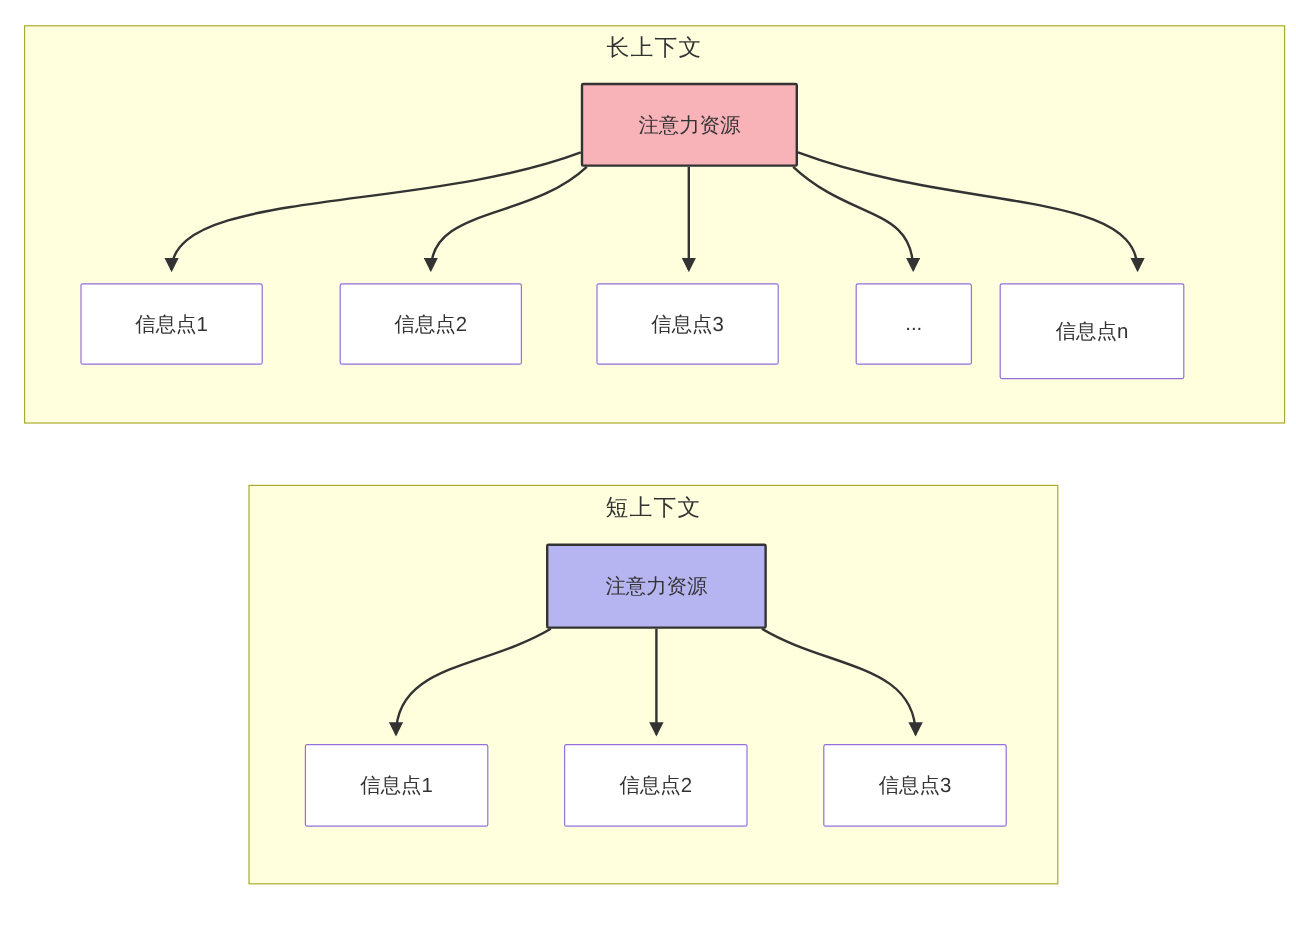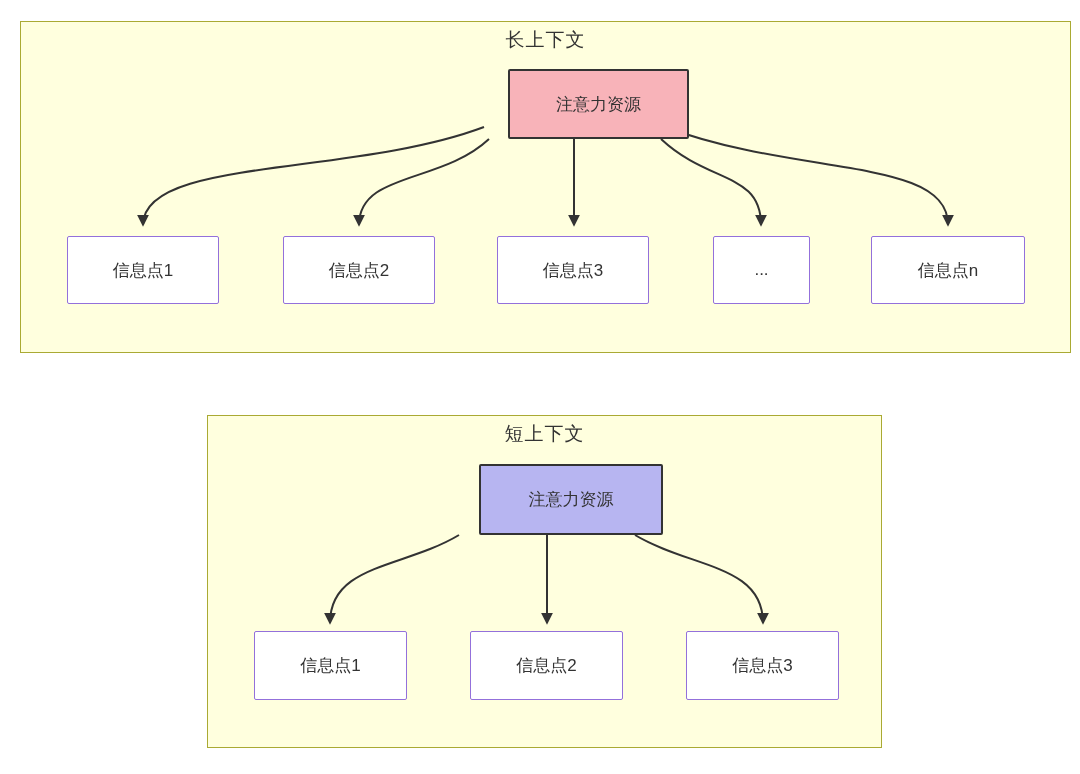--- a/index.html
+++ b/index.html
@@ -15,21 +15,21 @@
     background: #ffffff;
     overflow: hidden;
   }
   .group {
     position: absolute;
     background: #ffffde;
     border: 1.5px solid #aaaa33;
     box-sizing: border-box;
   }
   .group-long { left: 20px; top: 21px; width: 1051px; height: 332px; }
-  .group-short { left: 207px; top: 415px; width: 675px; height: 333px; }
+  .group-short { left: 207px; top: 404px; width: 675px; height: 333px; }
   .group-title {
     position: absolute;
     top: 5px;
     left: 0;
     width: 100%;
     text-align: center;
     font-size: 19px;
     color: #333333;
     letter-spacing: 1px;
   }
@@ -51,21 +51,20 @@
     align-items: center;
     justify-content: center;
     font-size: 17px;
     color: #333333;
     border-radius: 2px;
     text-align: center;
   }
   .node-source {
     border: 2.5px solid #333333;
     z-index: 2;
-    margin-left: 24px;
   }
   .source-long { background: #f8b3b9; }
   .source-short { background: #b7b5f1; }
   .node-target {
     background: #ffffff;
     border: 1.5px solid #9370db;
     z-index: 2;
   }
 </style>
 </head>
@@ -88,21 +87,21 @@
       <path class="edge" d="M 640,117 C 688,162 740,150 740,203" marker-end="url(#ah-long)"></path>
       <path class="edge" d="M 644,105 C 778,155 927,135 927,203" marker-end="url(#ah-long)"></path>
     </svg>
 
     <div class="node node-source source-long" style="left:463px; top:47px; width:181px; height:70px;">注意力资源</div>
 
     <div class="node node-target" style="left:46px; top:214px; width:152px; height:68px;">信息点1</div>
     <div class="node node-target" style="left:262px; top:214px; width:152px; height:68px;">信息点2</div>
     <div class="node node-target" style="left:476px; top:214px; width:152px; height:68px;">信息点3</div>
     <div class="node node-target" style="left:692px; top:214px; width:97px; height:68px;">...</div>
-    <div class="node node-target" style="left:850px; top:214px; width:154px; height:68px;">信息点n</div>
+    <div class="node node-target" style="left:812px; top:214px; width:154px; height:80px;">信息点n</div>
   </section>
 
   <section class="group group-short">
     <div class="group-title">短上下文</div>
 
     <svg class="edges" width="675" height="333" viewBox="0 0 675 333">
       <defs>
         <marker id="ah-short" viewBox="0 0 10 10" refX="8.5" refY="5" markerWidth="6" markerHeight="6" orient="auto" markerUnits="strokeWidth">
           <path d="M 0 0 L 10 5 L 0 10 z" fill="#333333"></path>
         </marker>

